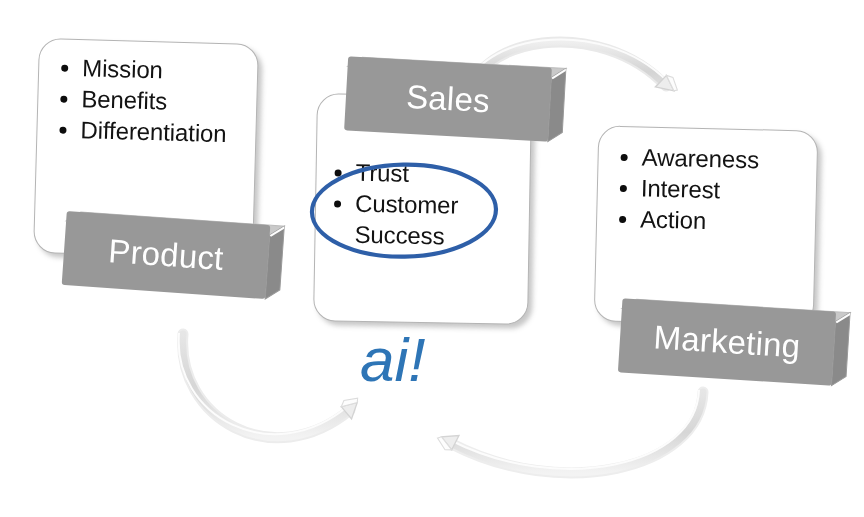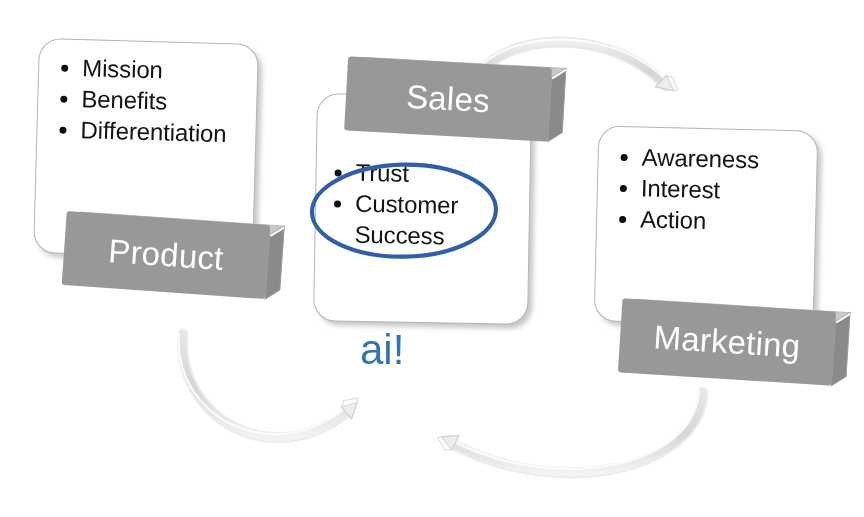--- a/index.html
+++ b/index.html
@@ -109,24 +109,25 @@
   #block-marketing { left: 620px; top: 305px; transform: rotate(3.6deg); }
   #block-marketing .face { width: 214px; }
   #block-marketing, #block-marketing .top { width: 214px; }
 
   
   #ai-mark {
     position: absolute;
     left: 360px;
     top: 329px;
     color: #2E75B6;
-    font-size: 42px;
+    font-size: 62px;
     line-height: 1;
     letter-spacing: 0px;
     font-family: "Liberation Sans", sans-serif;
+    font-style: italic;
   }
 </style>
 </head>
 <body>
 
 <div id="canvas">
 
   <svg id="vector-layer" viewBox="0 0 864 517" xmlns="http://www.w3.org/2000/svg">
     <defs>
       <linearGradient id="arrowGrad" x1="0" y1="0" x2="0" y2="1">

